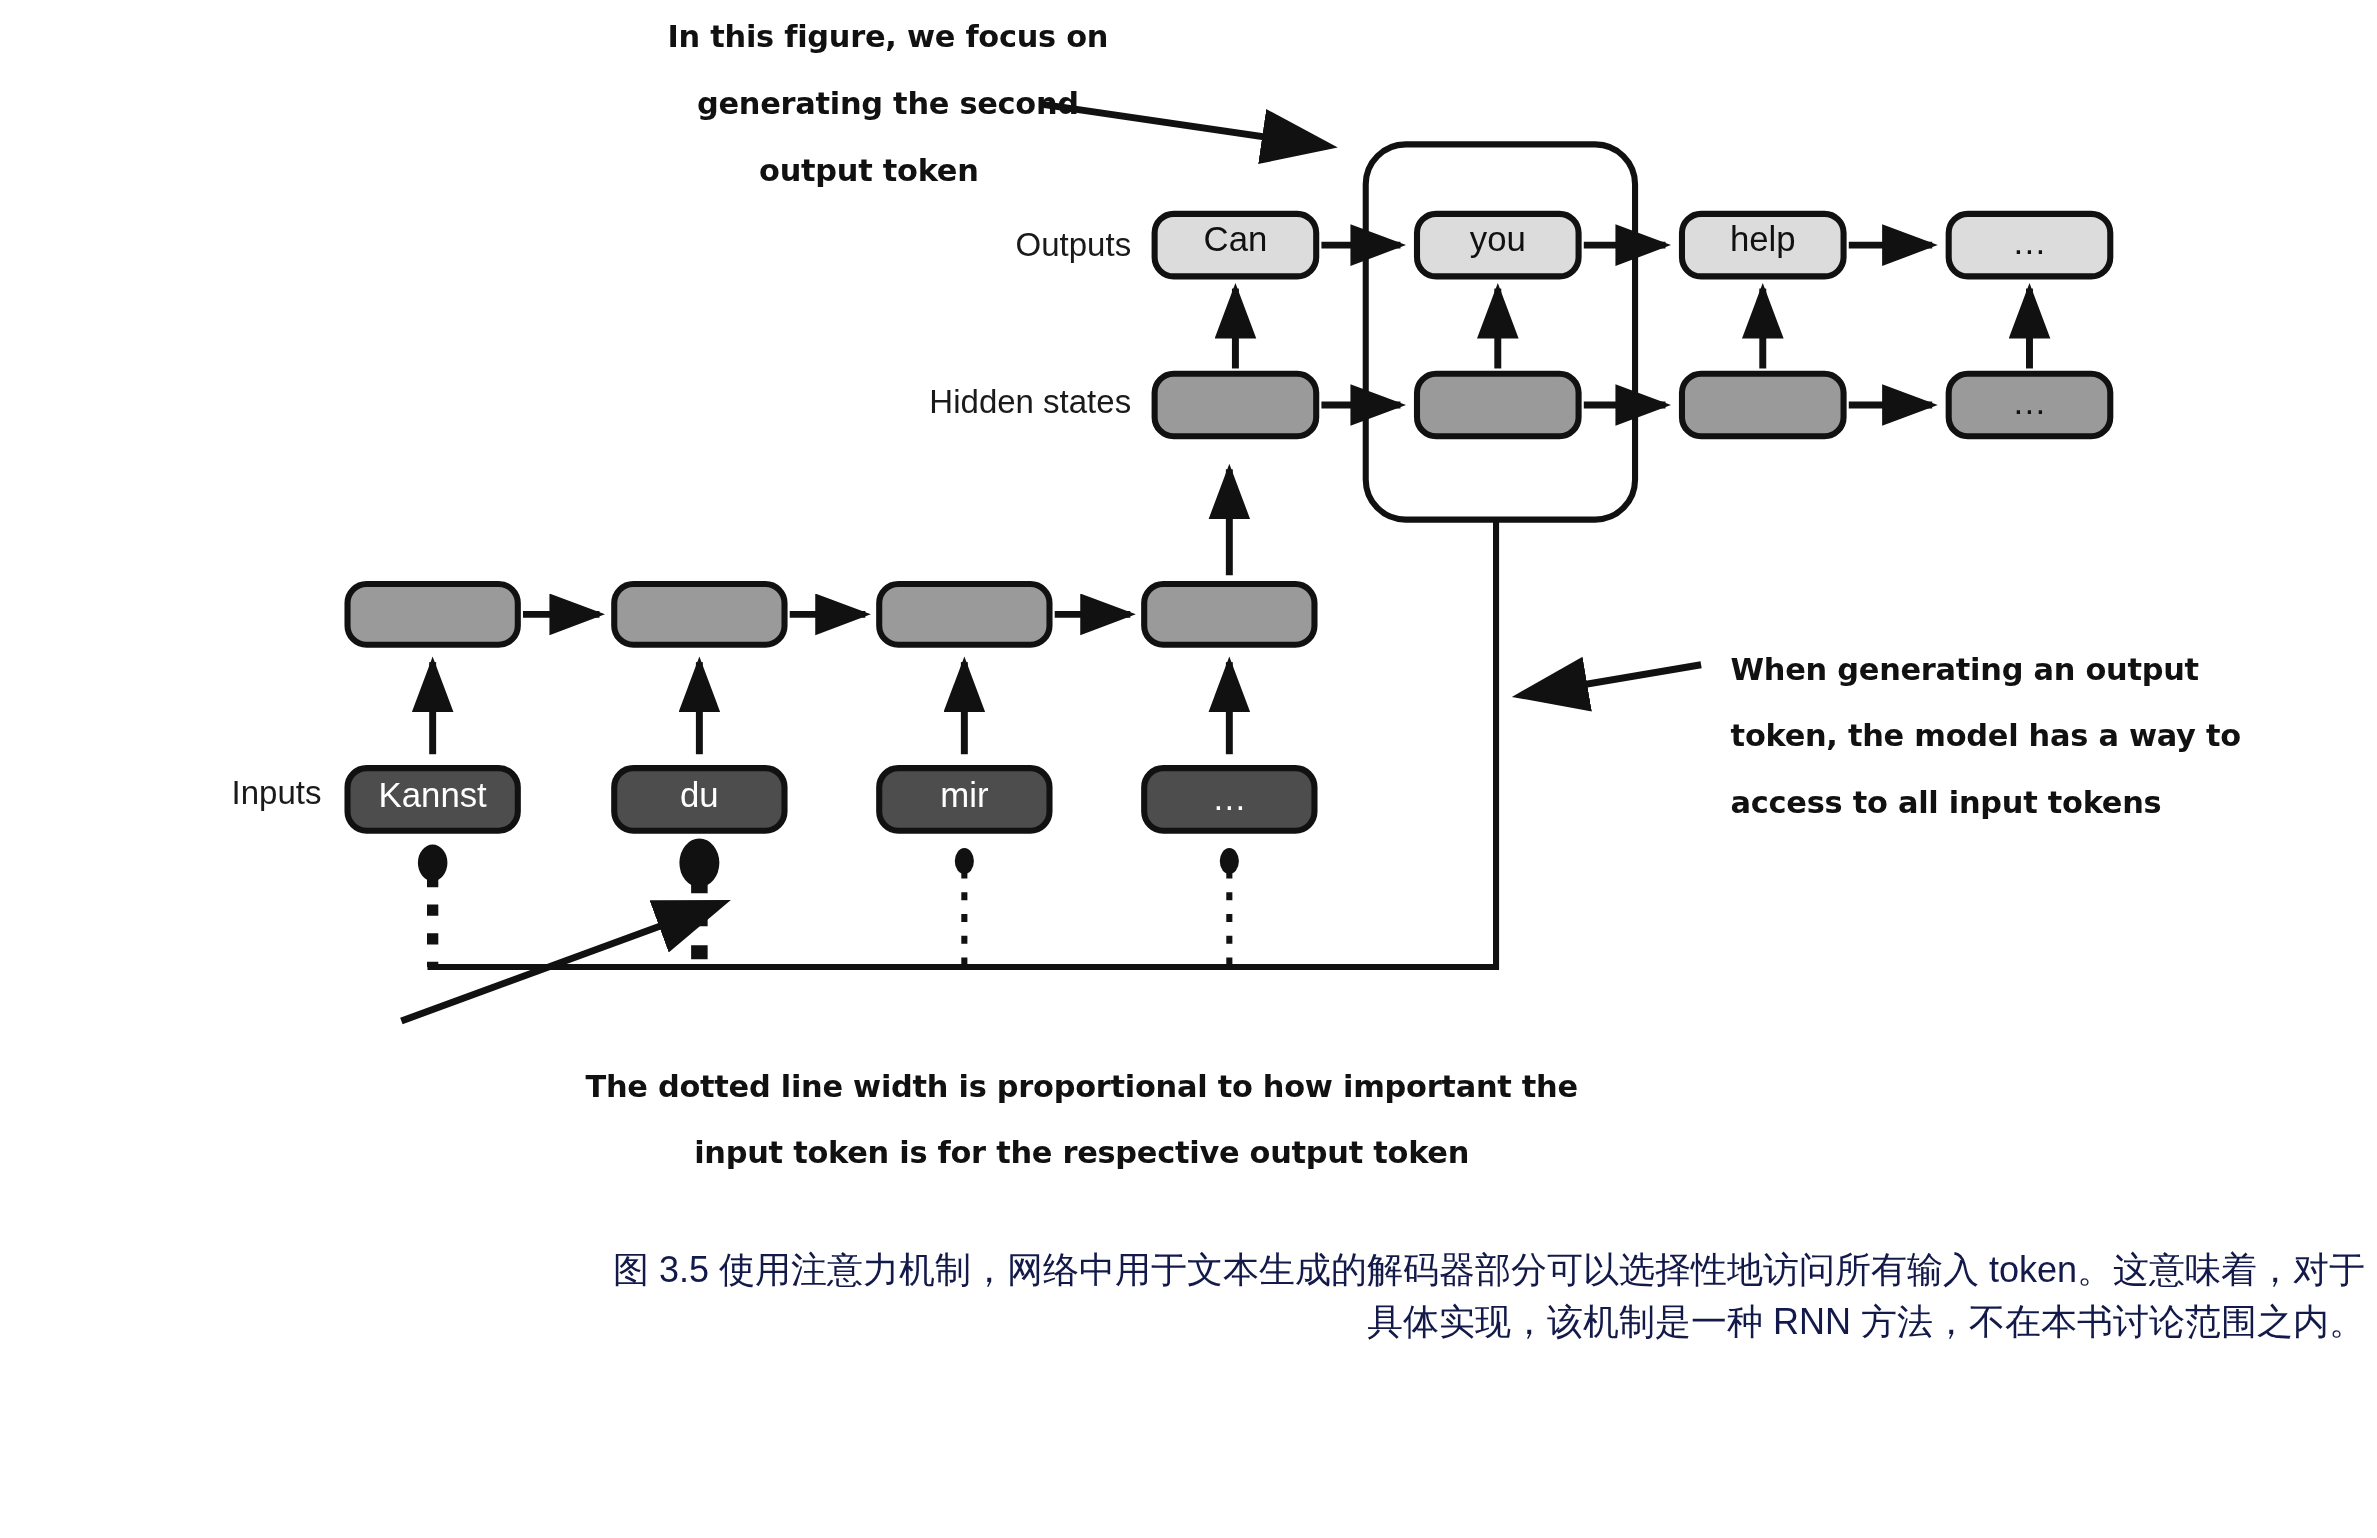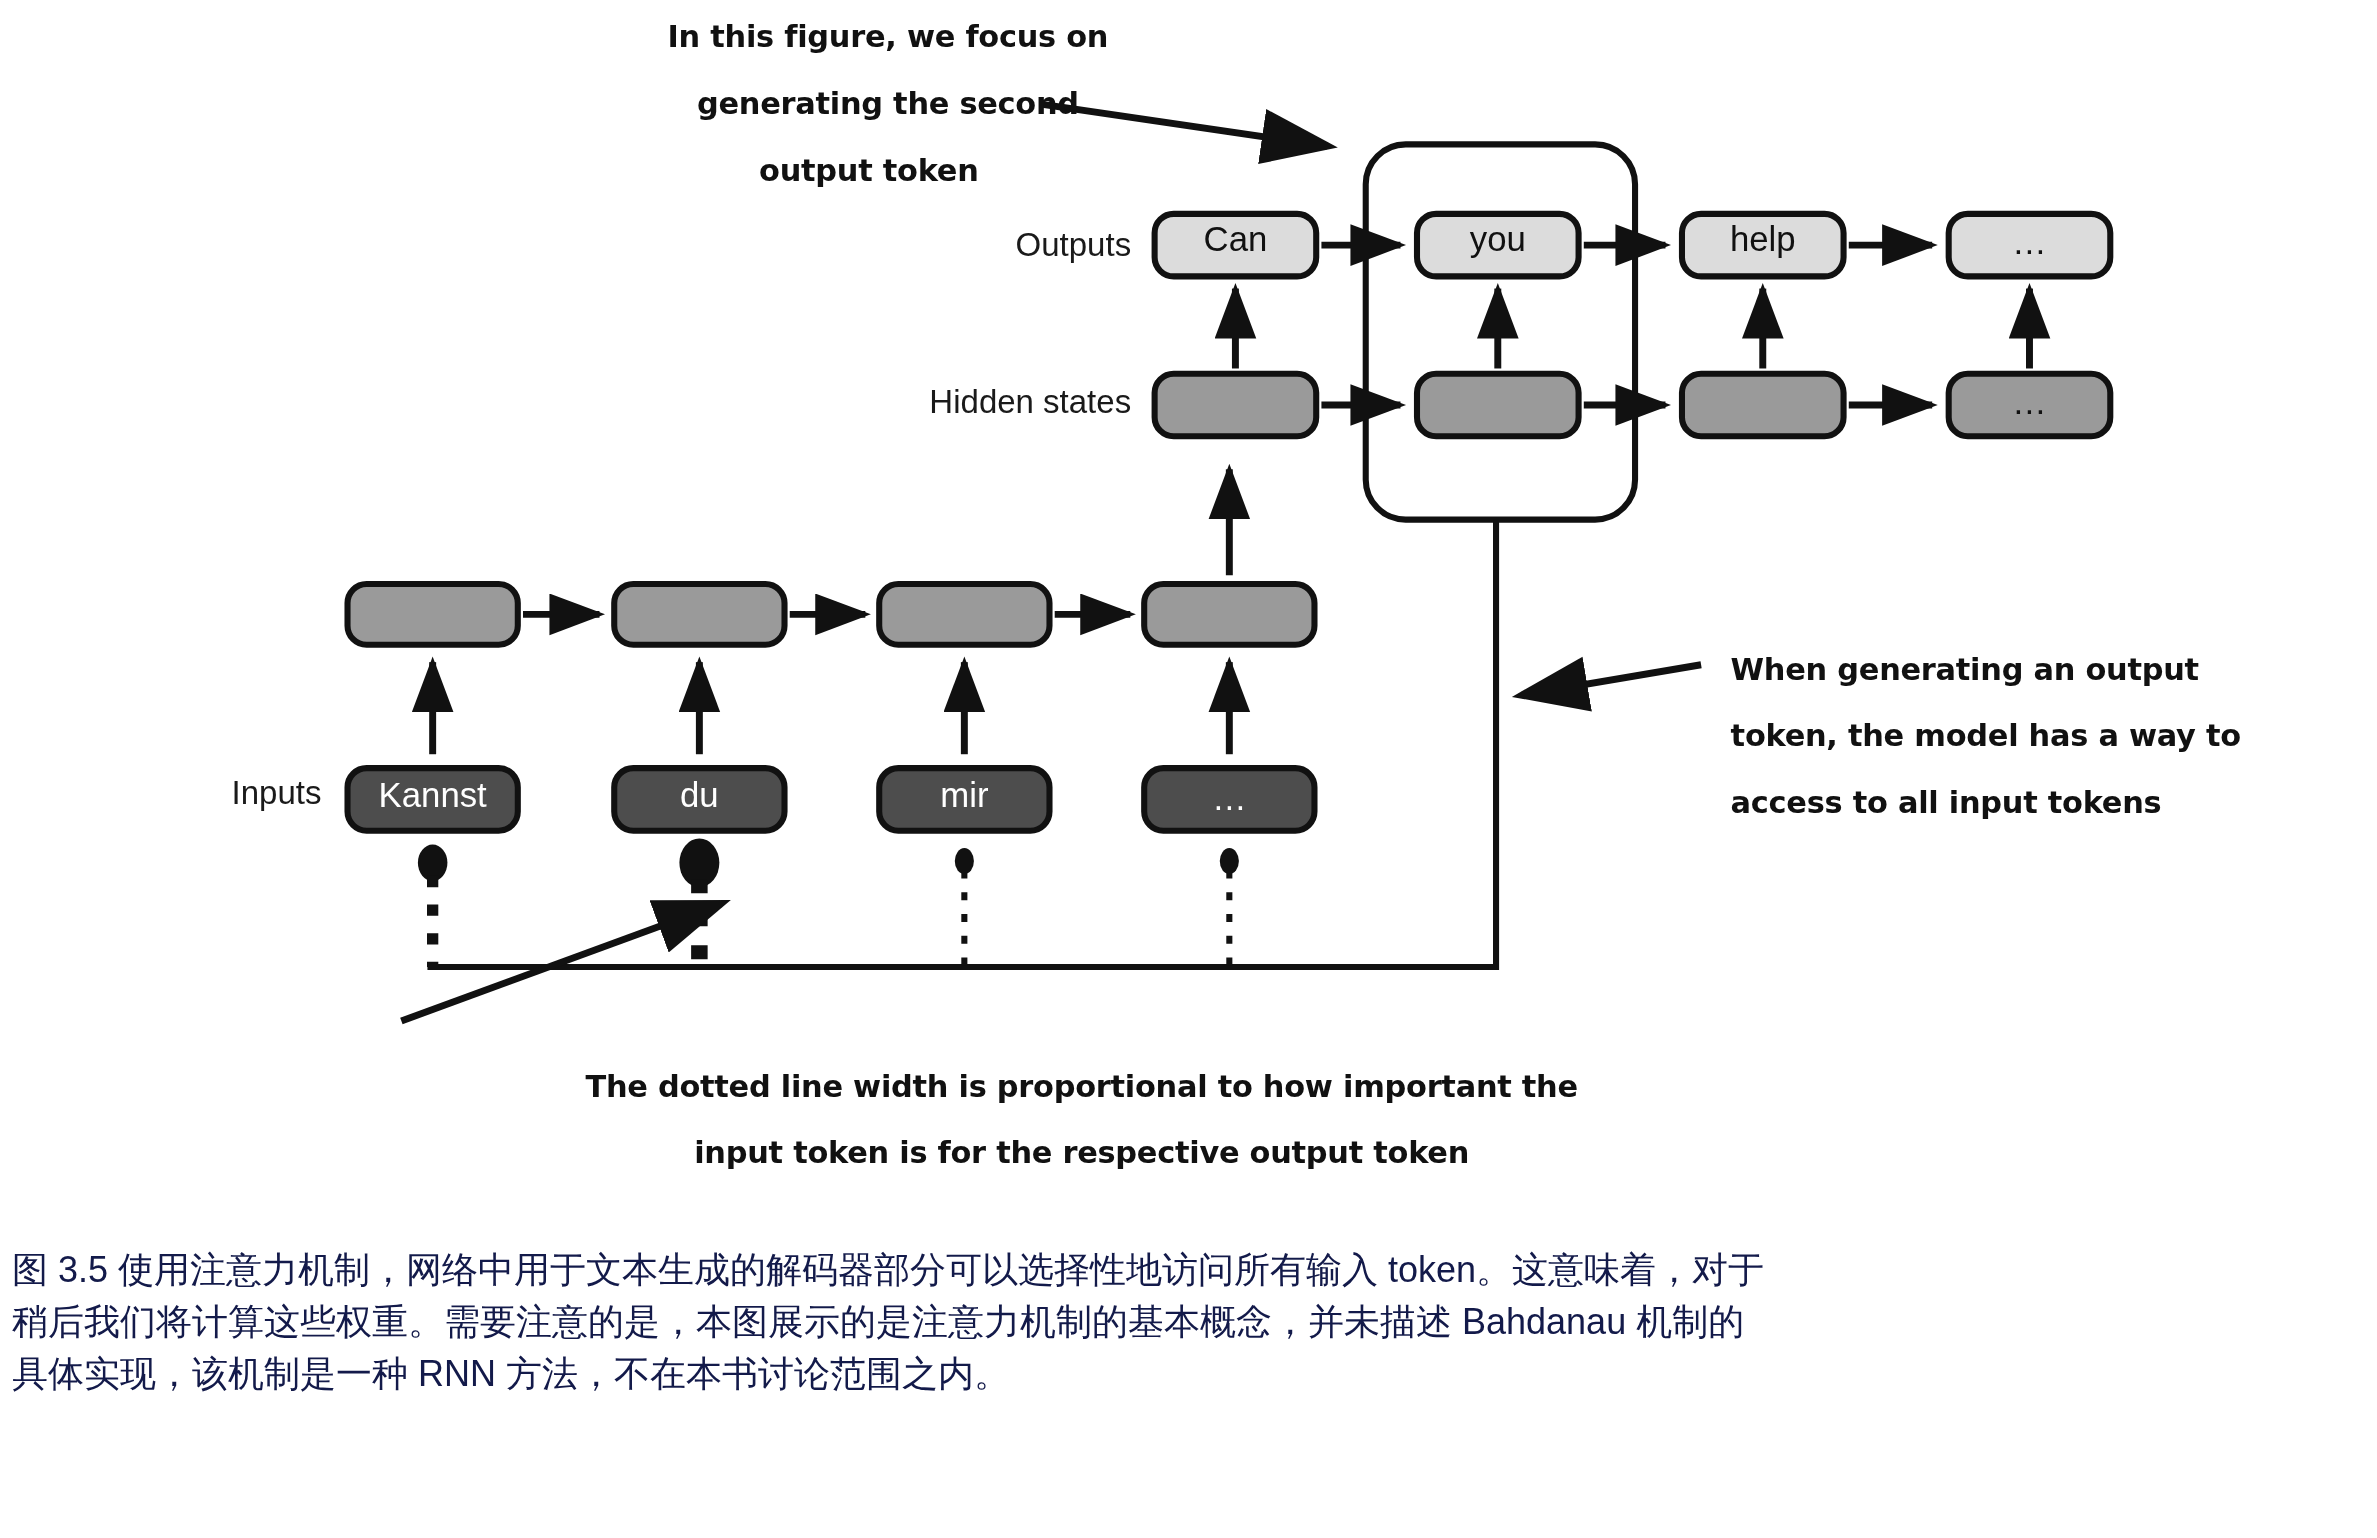--- a/index.html
+++ b/index.html
@@ -18,21 +18,21 @@
             font-size:38px;fill:#1a1a1a;}
   .tokenlight{font-family:"Liberation Sans","DejaVu Sans",sans-serif;
               font-size:40px;fill:#111111;}
   .tokendark{font-family:"Liberation Sans","DejaVu Sans",sans-serif;
              font-size:40px;fill:#ffffff;}
 
   .caption{position:absolute;left:12px;top:1244px;width:2353px;
            font-family:"Liberation Sans","DejaVu Sans",sans-serif;
            font-size:36px;line-height:52px;color:#131a4a;
            font-weight:500;letter-spacing:0px;}
-  .caption p{margin:0;}
+  .caption p{margin:0;text-align:right;}
 </style>
 </head>
 <body>
 
 <div id="stage">
 
   <svg class="diagram" viewBox="0 0 2736 1770">
     <defs>
       <marker id="ah" markerWidth="9" markerHeight="9" refX="7.2" refY="3" orient="auto" markerUnits="strokeWidth">
         <path d="M0,0 L8,3 L0,6 z" fill="#111111"></path>
@@ -172,18 +172,17 @@
     </g>
 
     <g>
       <text class="annot annot-bottom" x="1245" y="1262" text-anchor="middle">The dotted line width is proportional to how important the</text>
       <text class="annot annot-bottom" x="1245" y="1339" text-anchor="middle">input token is for the respective output token</text>
     </g>
   </svg>
 
   <div class="caption">
     <p>图 3.5 使用注意力机制，网络中用于文本生成的解码器部分可以选择性地访问所有输入 token。这意味着，对于</p>
-    <p>稍后我们将计算这些权重。需要注意的是，本图展示的是注意力机制的基本概念，并未描述 Bahdanau 机制的</p>
     <p>具体实现，该机制是一种 RNN 方法，不在本书讨论范围之内。</p>
   </div>
 
 </div>
 
 
 </body></html>

